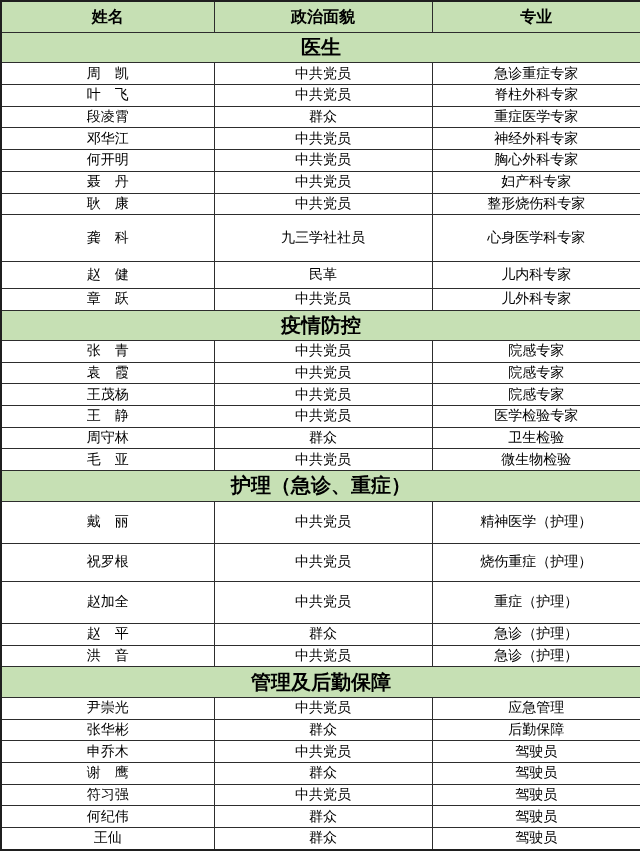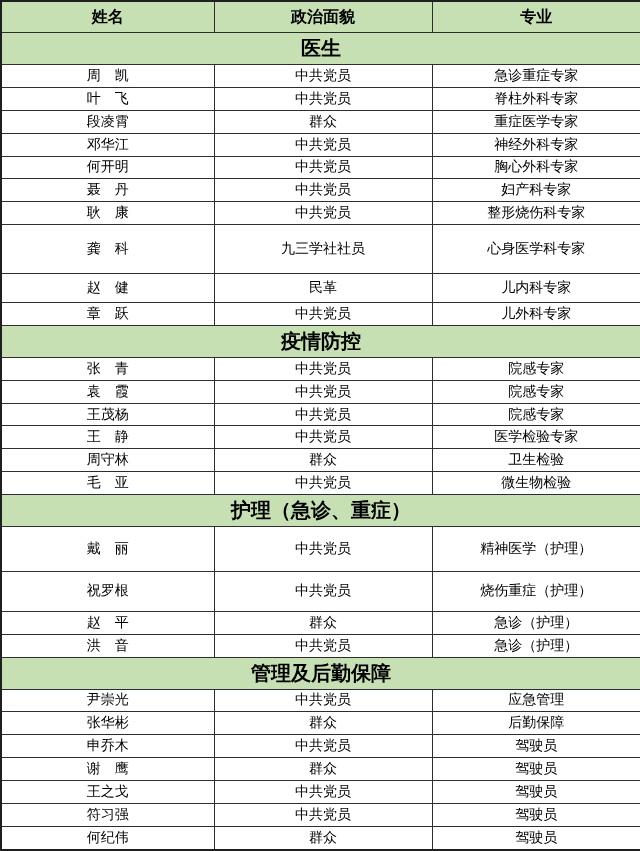--- a/index.html
+++ b/index.html
@@ -168,20 +168,25 @@
     <tr class="data-row h40">
       <td>戴　丽</td>
       <td>中共党员</td>
       <td>精神医学（护理）</td>
     </tr>
     <tr class="data-row h36">
       <td>祝罗根</td>
       <td>中共党员</td>
       <td>烧伤重症（护理）</td>
     </tr>
+    <tr class="data-row h40">
+      <td>赵加全</td>
+      <td>中共党员</td>
+      <td>重症（护理）</td>
+    </tr>
     <tr class="data-row">
       <td>赵　平</td>
       <td>群众</td>
       <td>急诊（护理）</td>
     </tr>
     <tr class="data-row">
       <td>洪　音</td>
       <td>中共党员</td>
       <td>急诊（护理）</td>
     </tr>
@@ -203,29 +208,29 @@
       <td>申乔木</td>
       <td>中共党员</td>
       <td>驾驶员</td>
     </tr>
     <tr class="data-row">
       <td>谢　鹰</td>
       <td>群众</td>
       <td>驾驶员</td>
     </tr>
     <tr class="data-row">
-      <td>王之戈</td>
-      <td>中共党员</td>
-      <td>驾驶员</td>
-    </tr>
-    <tr class="data-row">
       <td>符习强</td>
       <td>中共党员</td>
       <td>驾驶员</td>
     </tr>
     <tr class="data-row">
       <td>何纪伟</td>
+      <td>群众</td>
+      <td>驾驶员</td>
+    </tr>
+    <tr class="data-row">
+      <td>王仙</td>
       <td>群众</td>
       <td>驾驶员</td>
     </tr>
   </tbody>
 </table>
 </div>
 
 </body></html>

